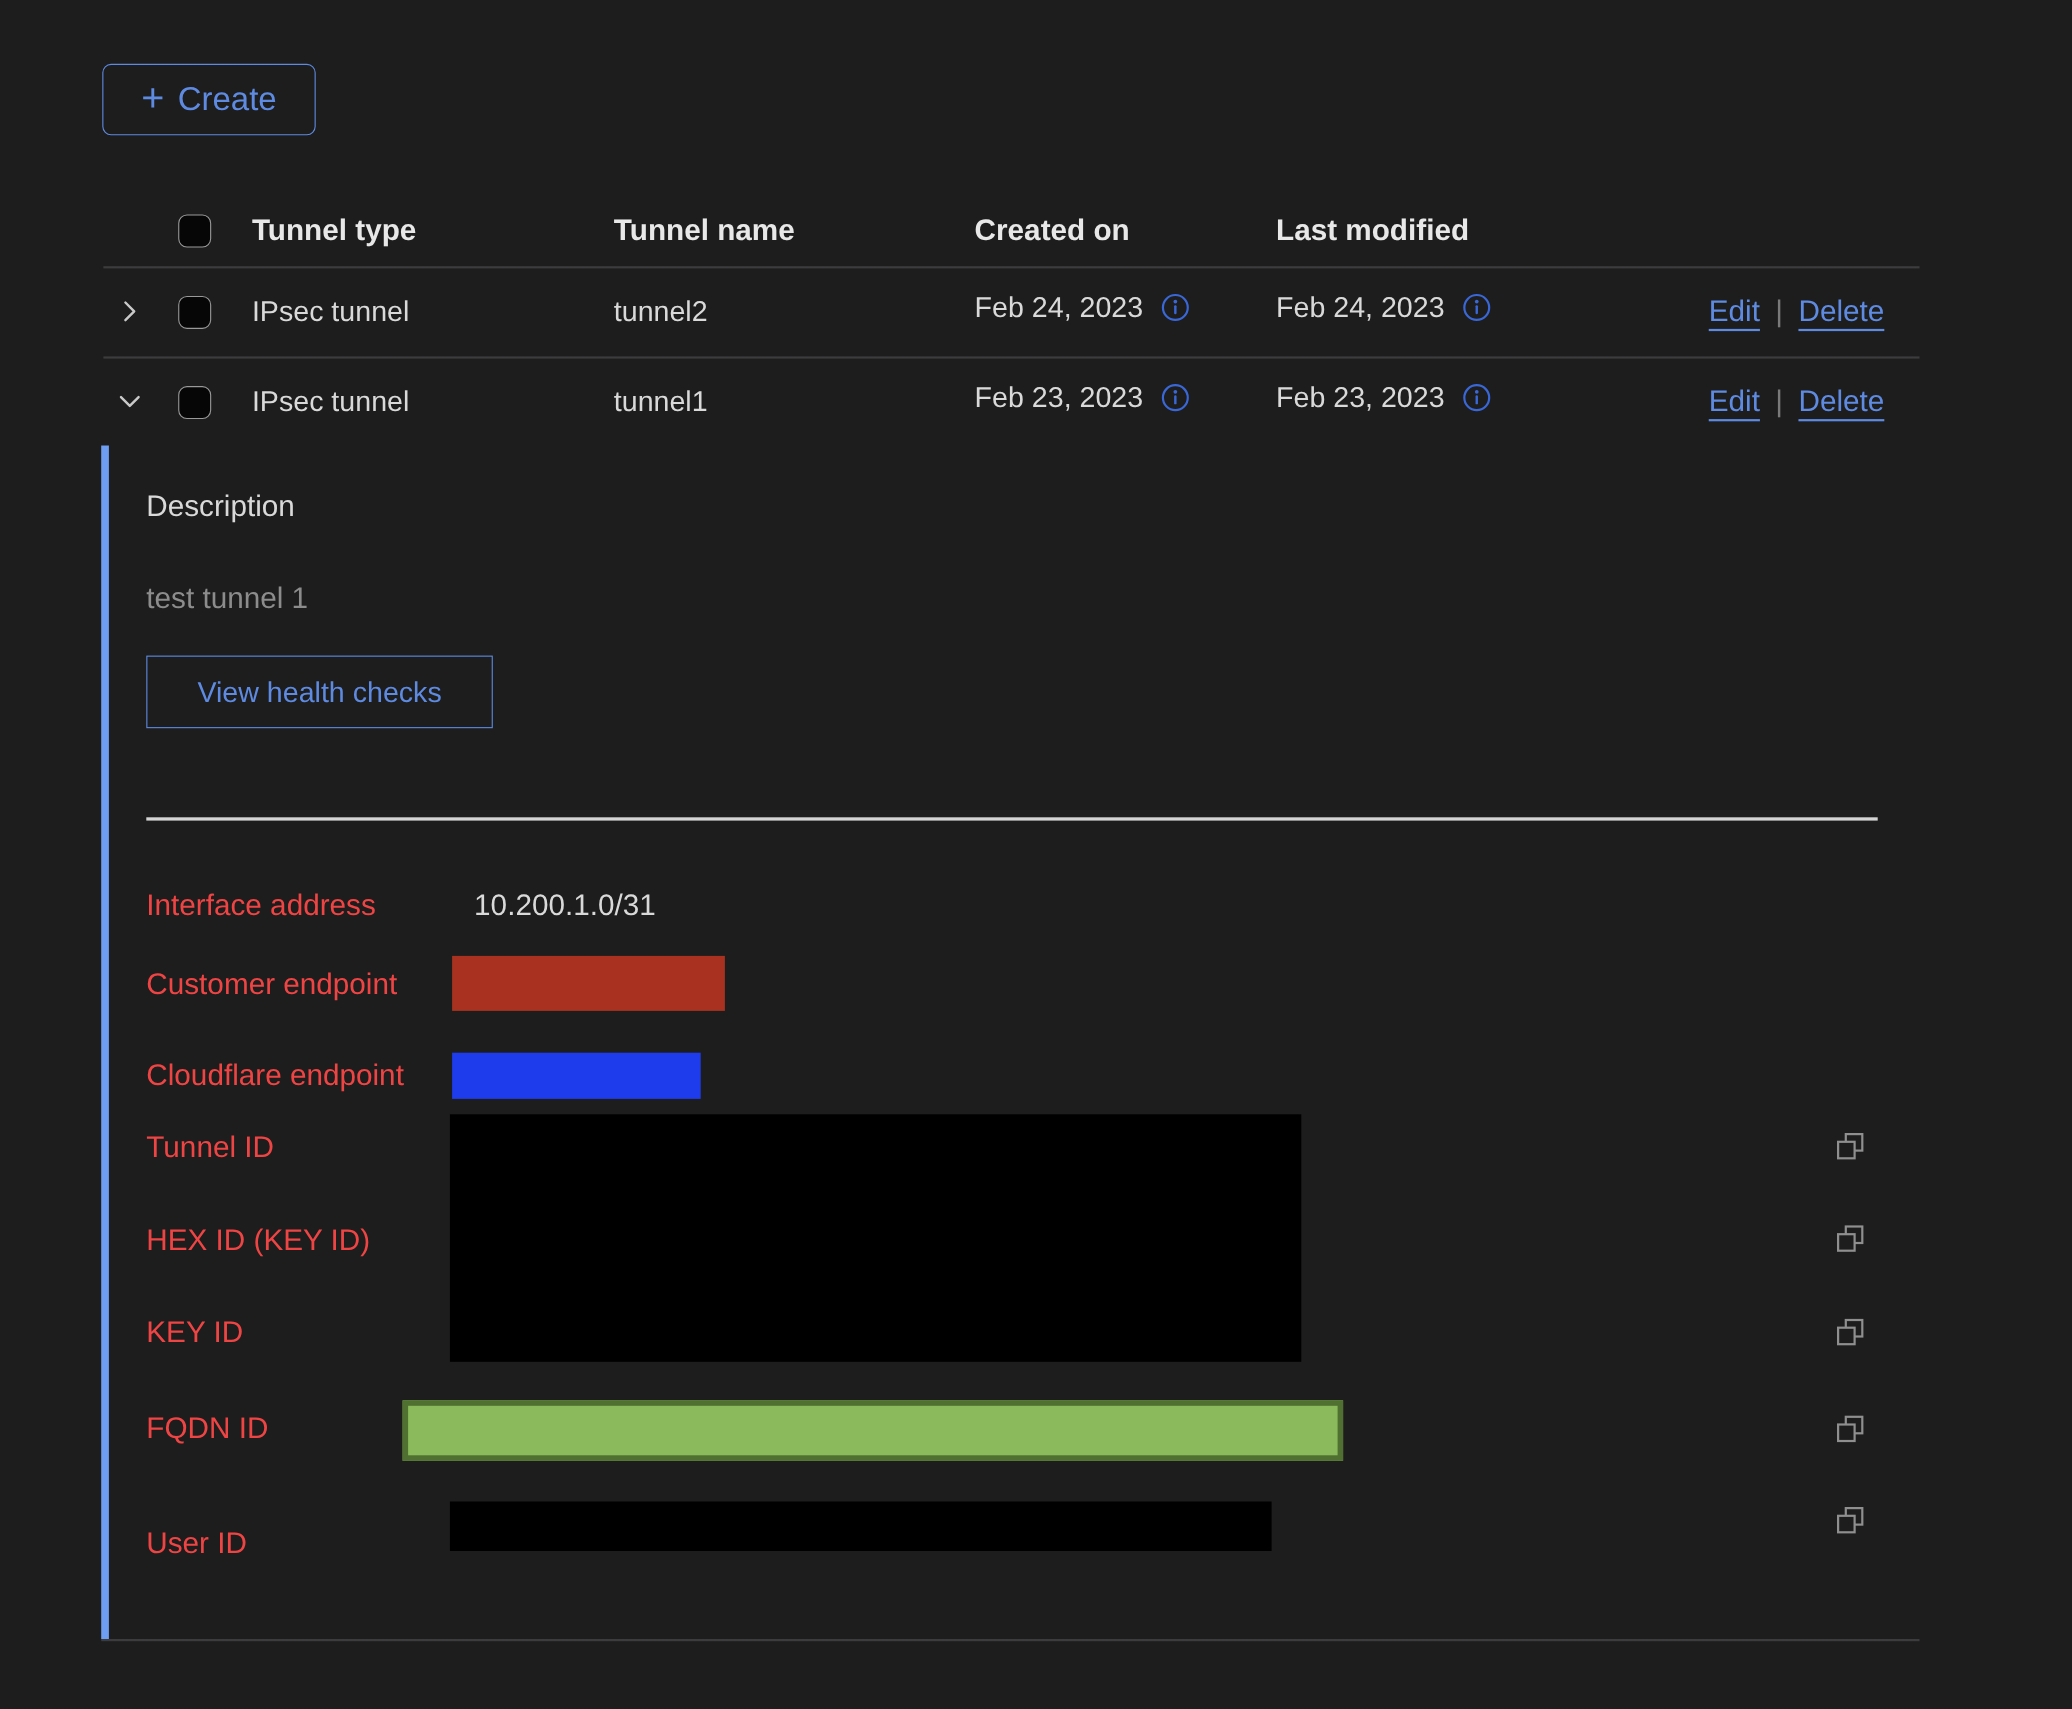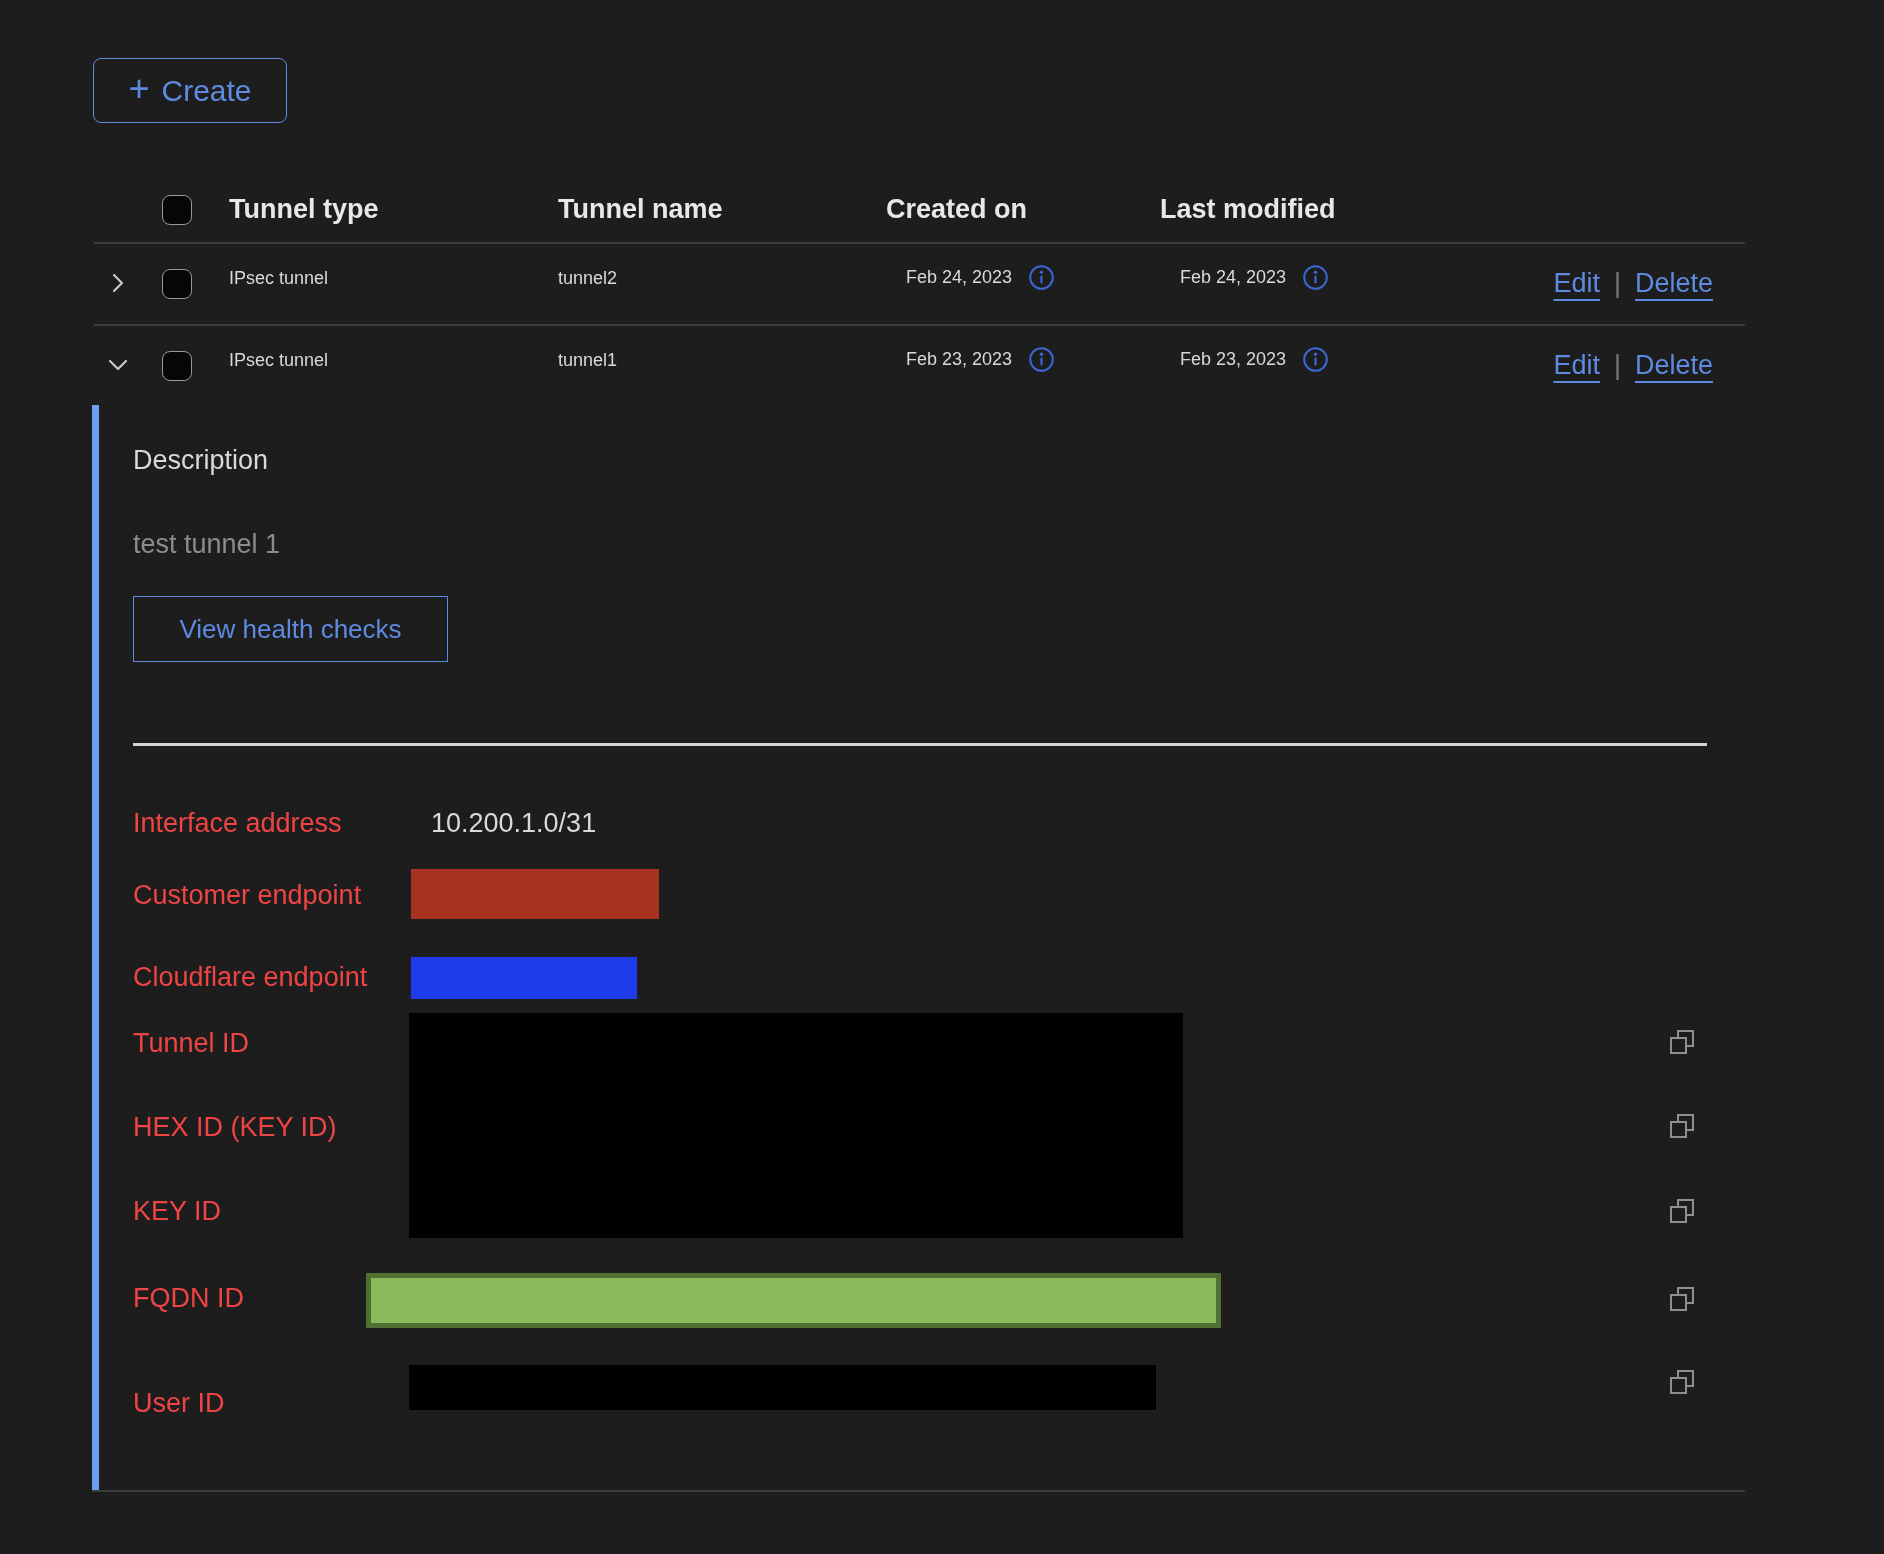--- a/index.html
+++ b/index.html
@@ -23,29 +23,29 @@
   }
   .create-btn .plus{font-size:36px;font-weight:300;line-height:1;margin-top:-3px;}
 
   
   .hline{height:1.5px;background:#3c3c3e;left:94px;width:1651px;}
   .hline.header-line{top:242px;}
   .hline.row-line{top:324px;}
   .hline.bottom-line{top:1490px;left:92px;width:1653px;}
 
   .th{font-size:27px;font-weight:700;color:#e8e8e8;top:194px;white-space:nowrap;}
-  .td{font-size:18px;color:#d9d9d9;white-space:nowrap;}
+  .td{font-size:26px;color:#d9d9d9;white-space:nowrap;}
 
   .checkbox{
     width:28px;height:28px;border:1.5px solid #999;border-radius:8px;
     background:#060606;cursor:pointer;
   }
   .chev{width:28px;height:28px;cursor:pointer;}
 
-  .datecell{display:flex;align-items:center;gap:16px;margin-left:20px;}
+  .datecell{display:flex;align-items:center;gap:16px;}
   .info-icon{width:27px;height:27px;cursor:pointer;flex:0 0 auto;}
 
   .actions{display:flex;align-items:center;gap:14px;right:171px;}
   .link{
     color:var(--accent);font-size:27px;text-decoration:underline;
     text-underline-offset:7px;text-decoration-thickness:1.5px;cursor:pointer;
   }
   .pipe{color:#7a7a7a;font-size:27px;}
 
   

